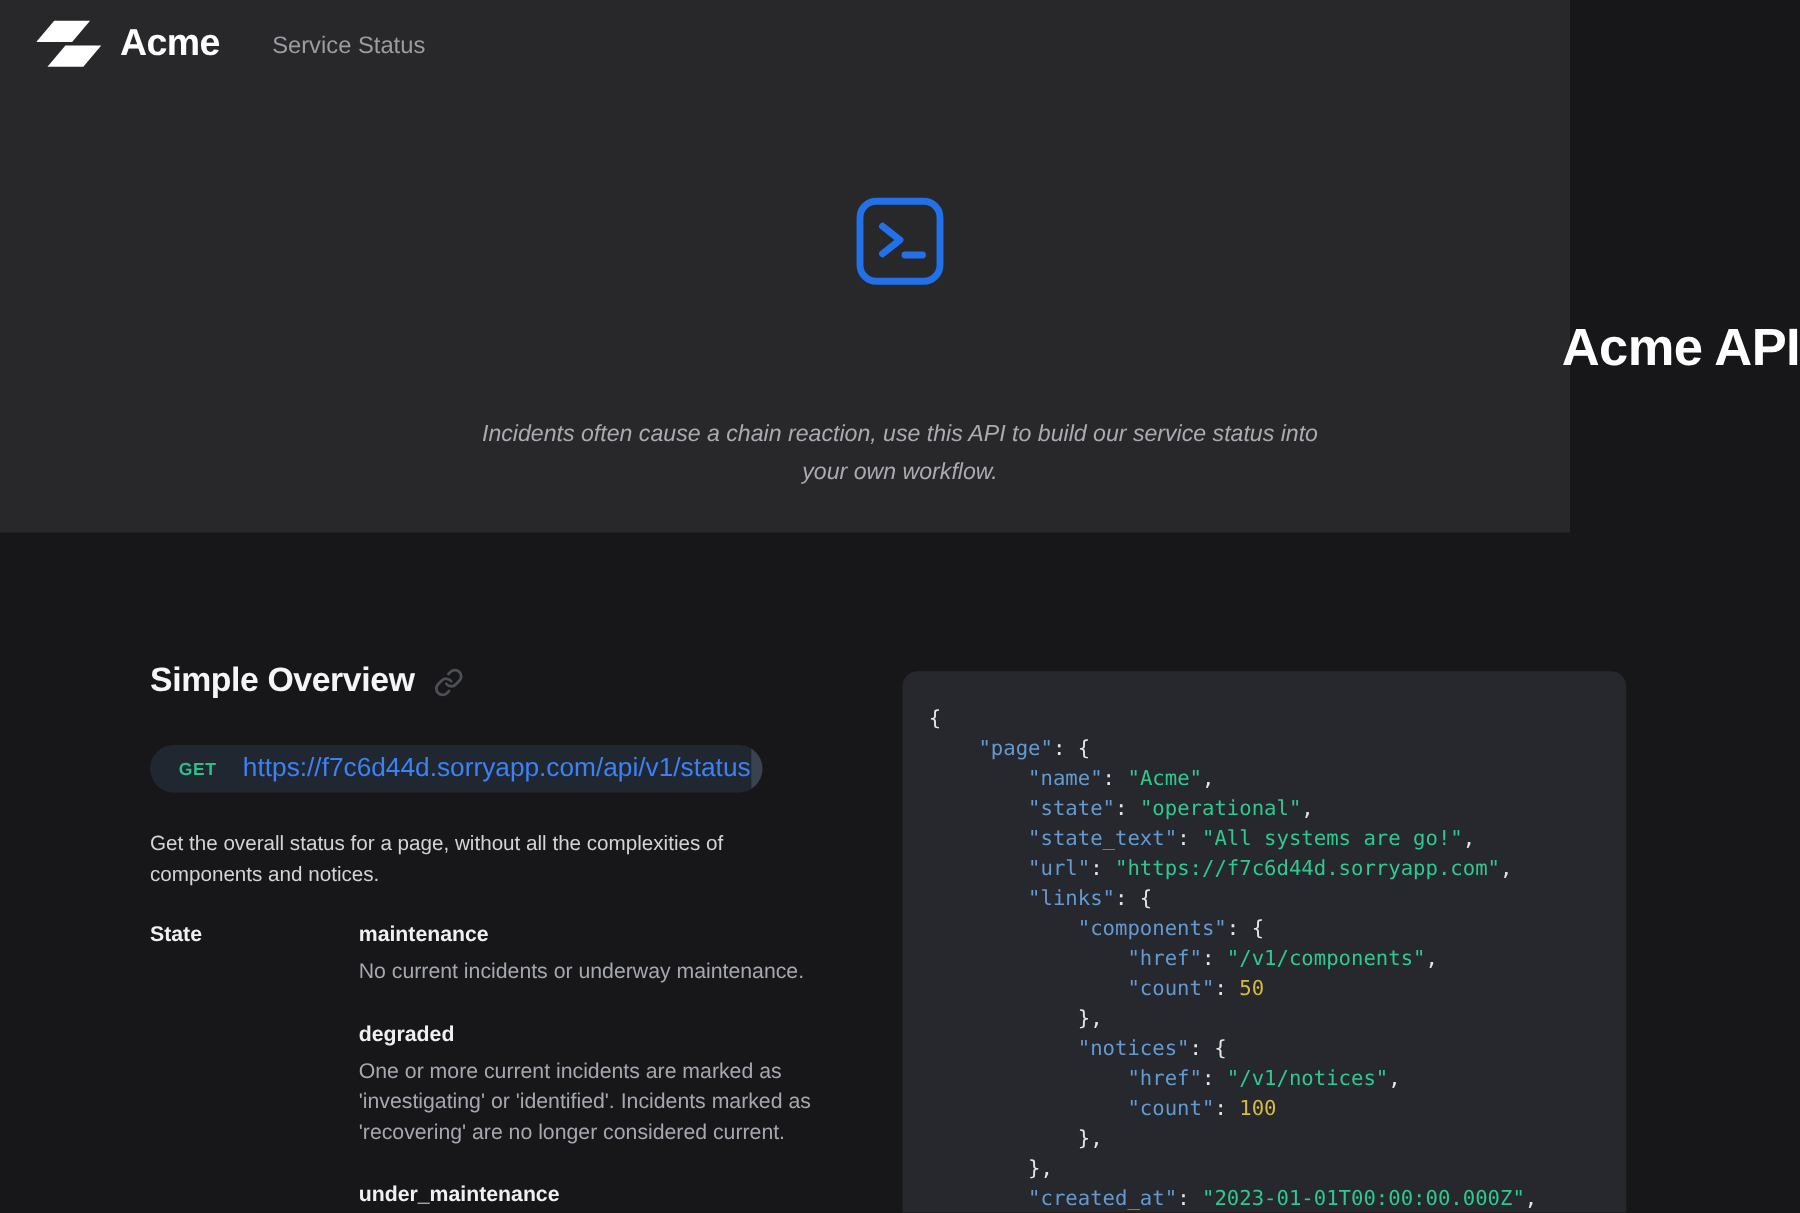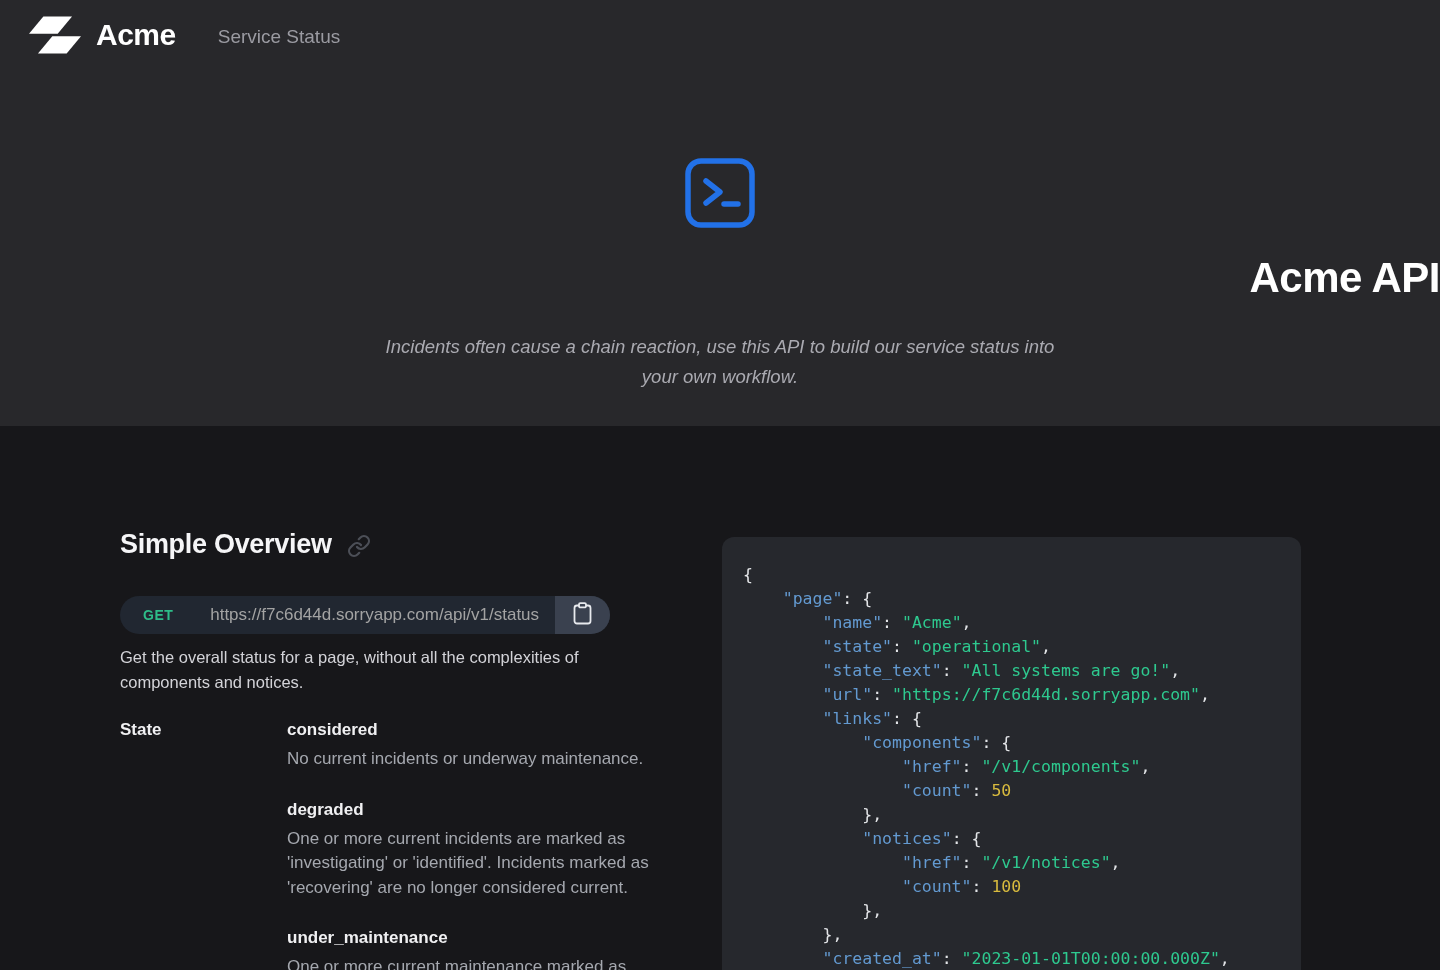--- a/index.html
+++ b/index.html
@@ -13,21 +13,21 @@
   *{margin:0;padding:0;box-sizing:border-box;}
   html,body{width:1440px;height:970px;overflow:hidden;}
   body{
     position:relative;
     background:#17171a;
     font-family:"Liberation Sans", sans-serif;
     -webkit-font-smoothing:antialiased;
   }
   
   .hero{
-    position:absolute;top:0;left:0;width:1440px;height:426px;
+    position:absolute;top:0;left:0;width:1256px;height:426px;
     background:#28282b;
     padding-left:39px;
   }
   .nav-row{
     position:absolute;top:16px;left:29px;
     display:flex;align-items:center;
   }
   .brand{display:flex;align-items:center;cursor:pointer;}
   .brand svg{display:block;}
   .brand-name{
@@ -59,30 +59,30 @@
   .anchor-link{margin-left:15px;margin-top:3px;cursor:pointer;display:flex;}
   .endpoint{
     margin-top:36px;width:490px;height:38px;border-radius:19px;
     background:#212731;display:flex;align-items:center;overflow:hidden;
   }
   .method{
     color:var(--green);font-size:14px;font-weight:bold;letter-spacing:0.5px;
     margin-left:23px;
   }
   .endpoint-url{
-    color:#a3a3a3;font-size:17px;margin-left:21px;flex:1 1 auto;
+    color:#3b82f6;font-size:21px;margin-left:21px;flex:1 1 auto;
     white-space:nowrap;
     text-align:center;
   }
   .copy-btn{
     width:55px;height:38px;background:#3a414f;border:none;cursor:pointer;
     display:flex;align-items:center;justify-content:center;flex:0 0 auto;
   }
   .section-desc{
-    margin-top:11px;width:462px;
+    margin-top:29px;width:462px;
     color:#d3d3d8;font-size:16.5px;line-height:24.5px;
   }
   .state-table{display:flex;margin-top:26px;}
   .state-label{
     flex:0 0 167px;color:#f0f0f2;font-size:17px;font-weight:bold;
   }
   .state-defs{flex:1 1 auto;width:364px;}
   .state-item{margin-bottom:28px;}
   .state-term{color:#f0f0f2;font-size:17px;font-weight:bold;}
   .state-desc{
@@ -155,21 +155,21 @@
       </span>
     </button>
   </div>
 
   <p class="section-desc">Get the overall status for a page, without all the complexities of components and notices.</p>
 
   <div class="state-table">
     <div class="state-label">State</div>
     <div class="state-defs">
       <div class="state-item">
-        <div class="state-term">considered</div>
+        <div class="state-term">maintenance</div>
         <div class="state-desc">No current incidents or underway maintenance.</div>
       </div>
       <div class="state-item">
         <div class="state-term">degraded</div>
         <div class="state-desc">One or more current incidents are marked as 'investigating' or 'identified'. Incidents marked as 'recovering' are no longer considered current.</div>
       </div>
       <div class="state-item">
         <div class="state-term">under_maintenance</div>
         <div class="state-desc">One or more current maintenance marked as</div>
       </div>

